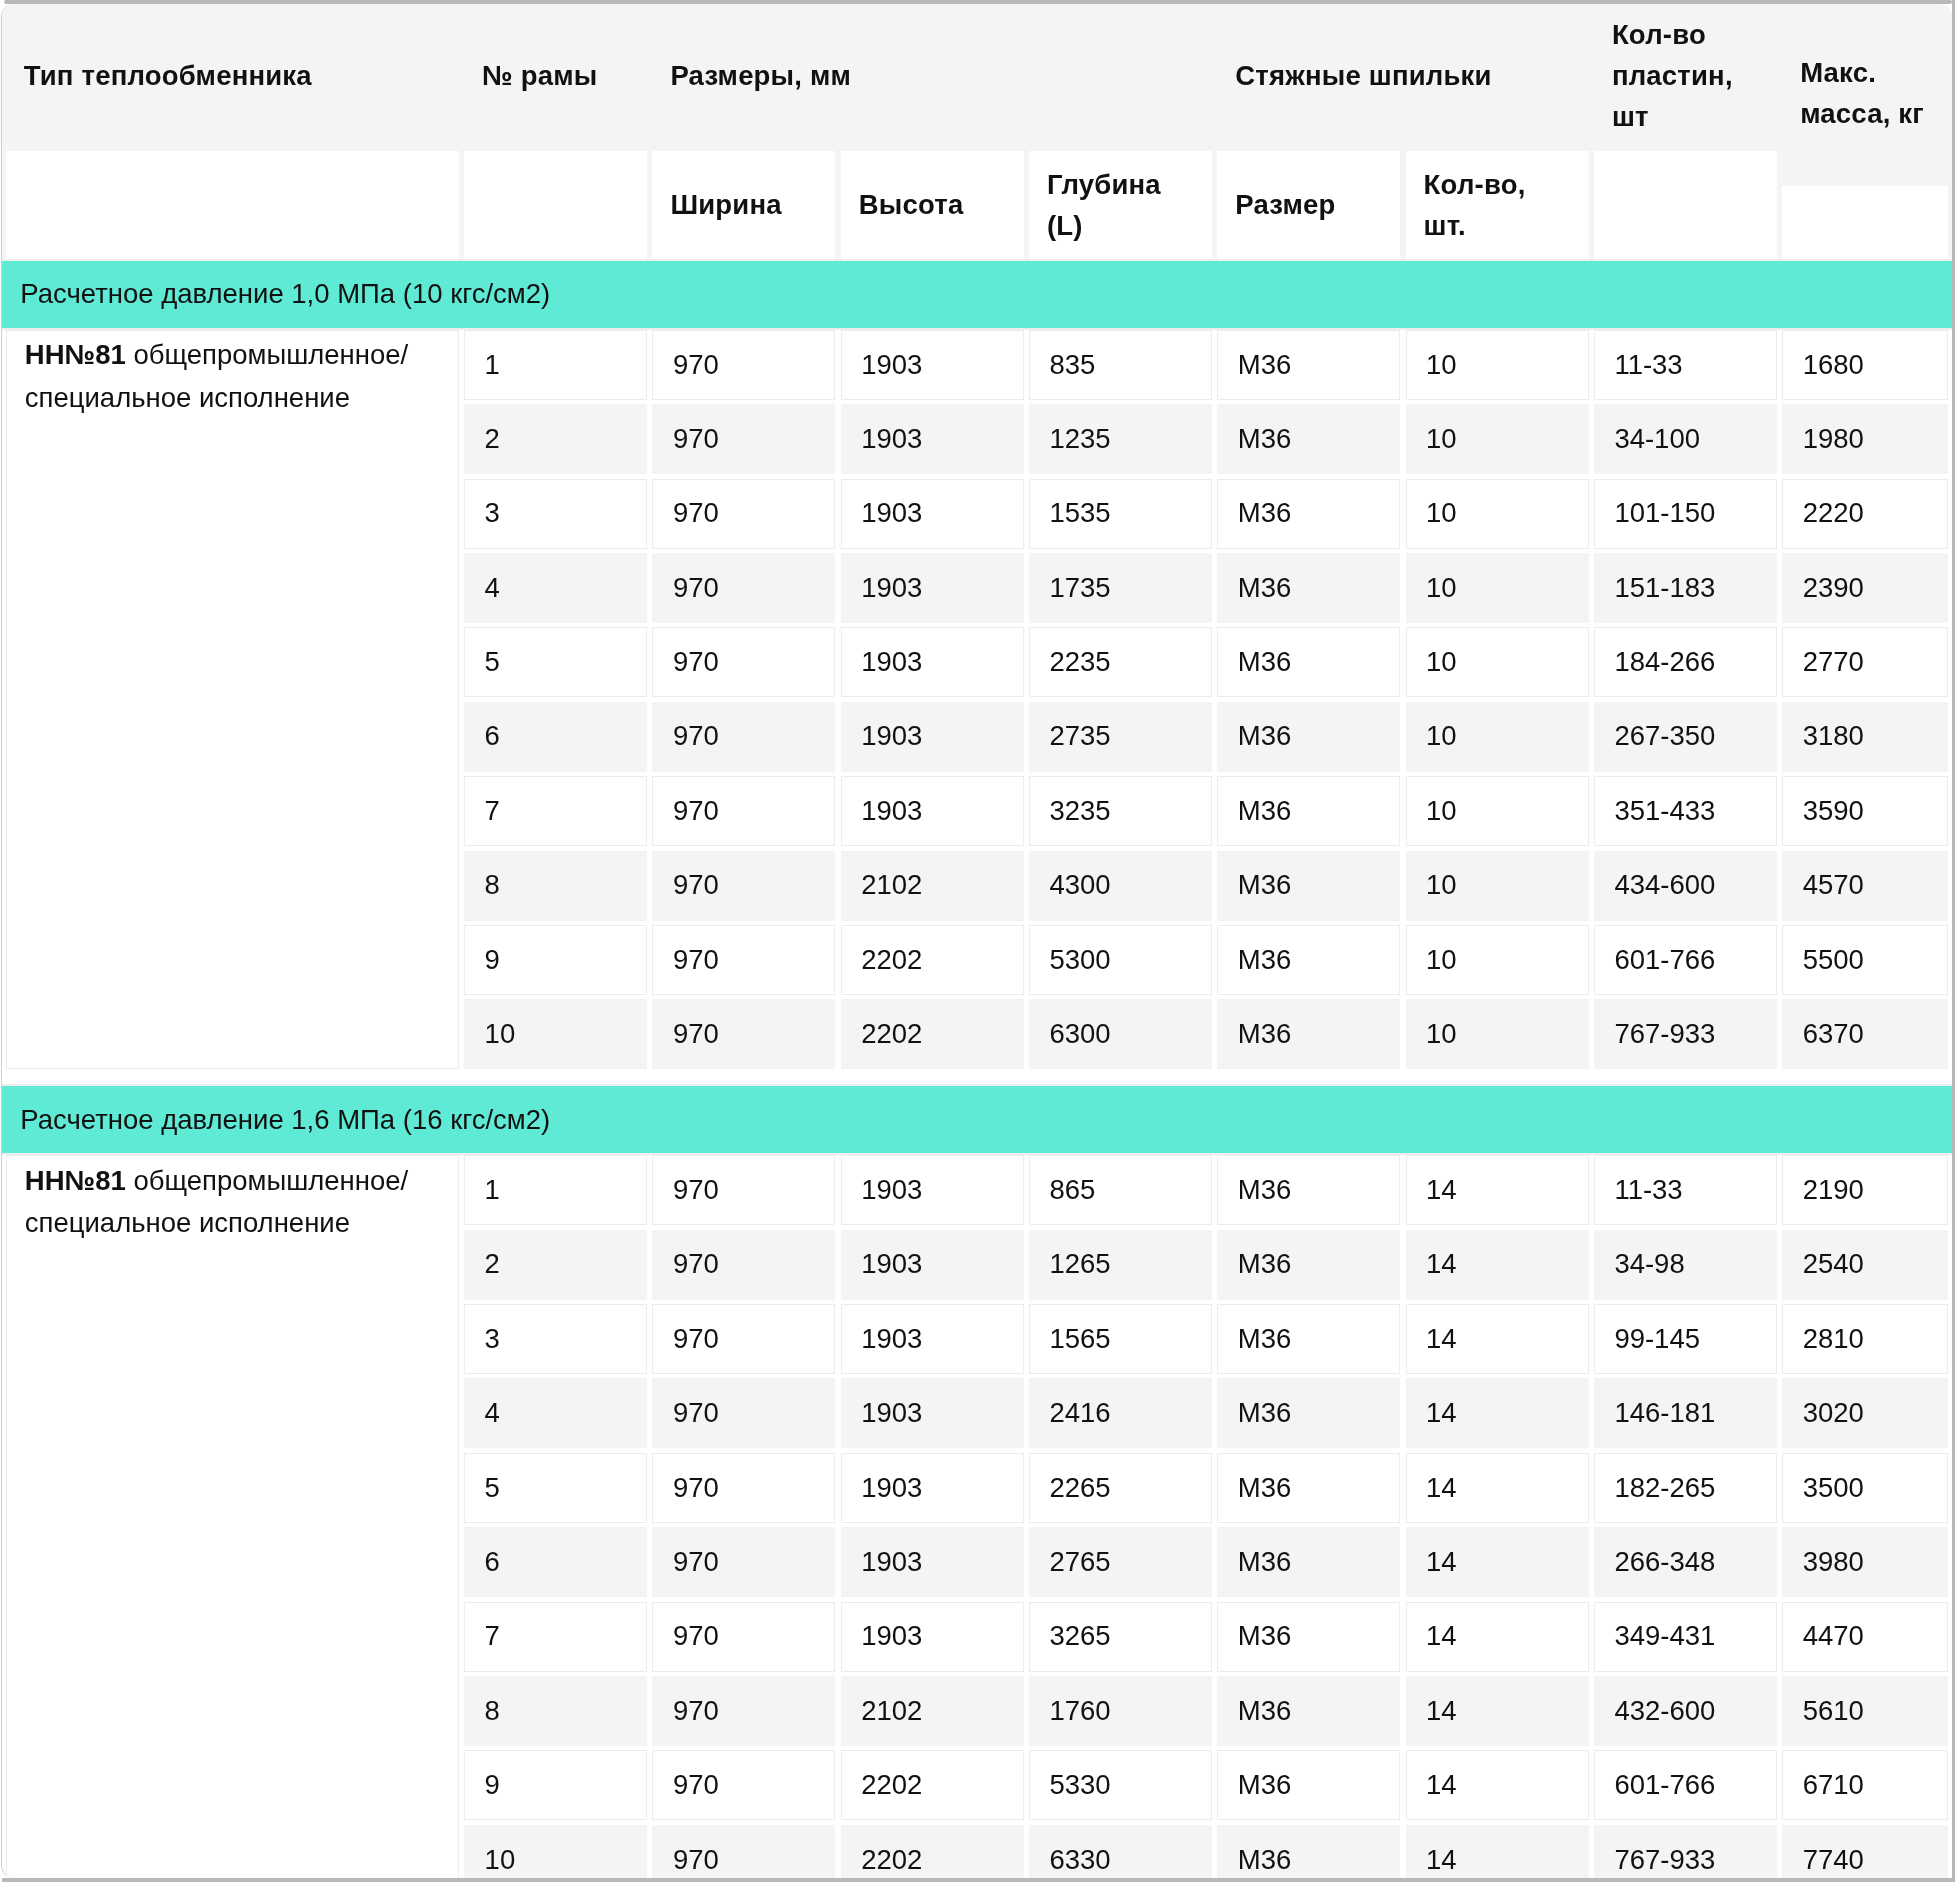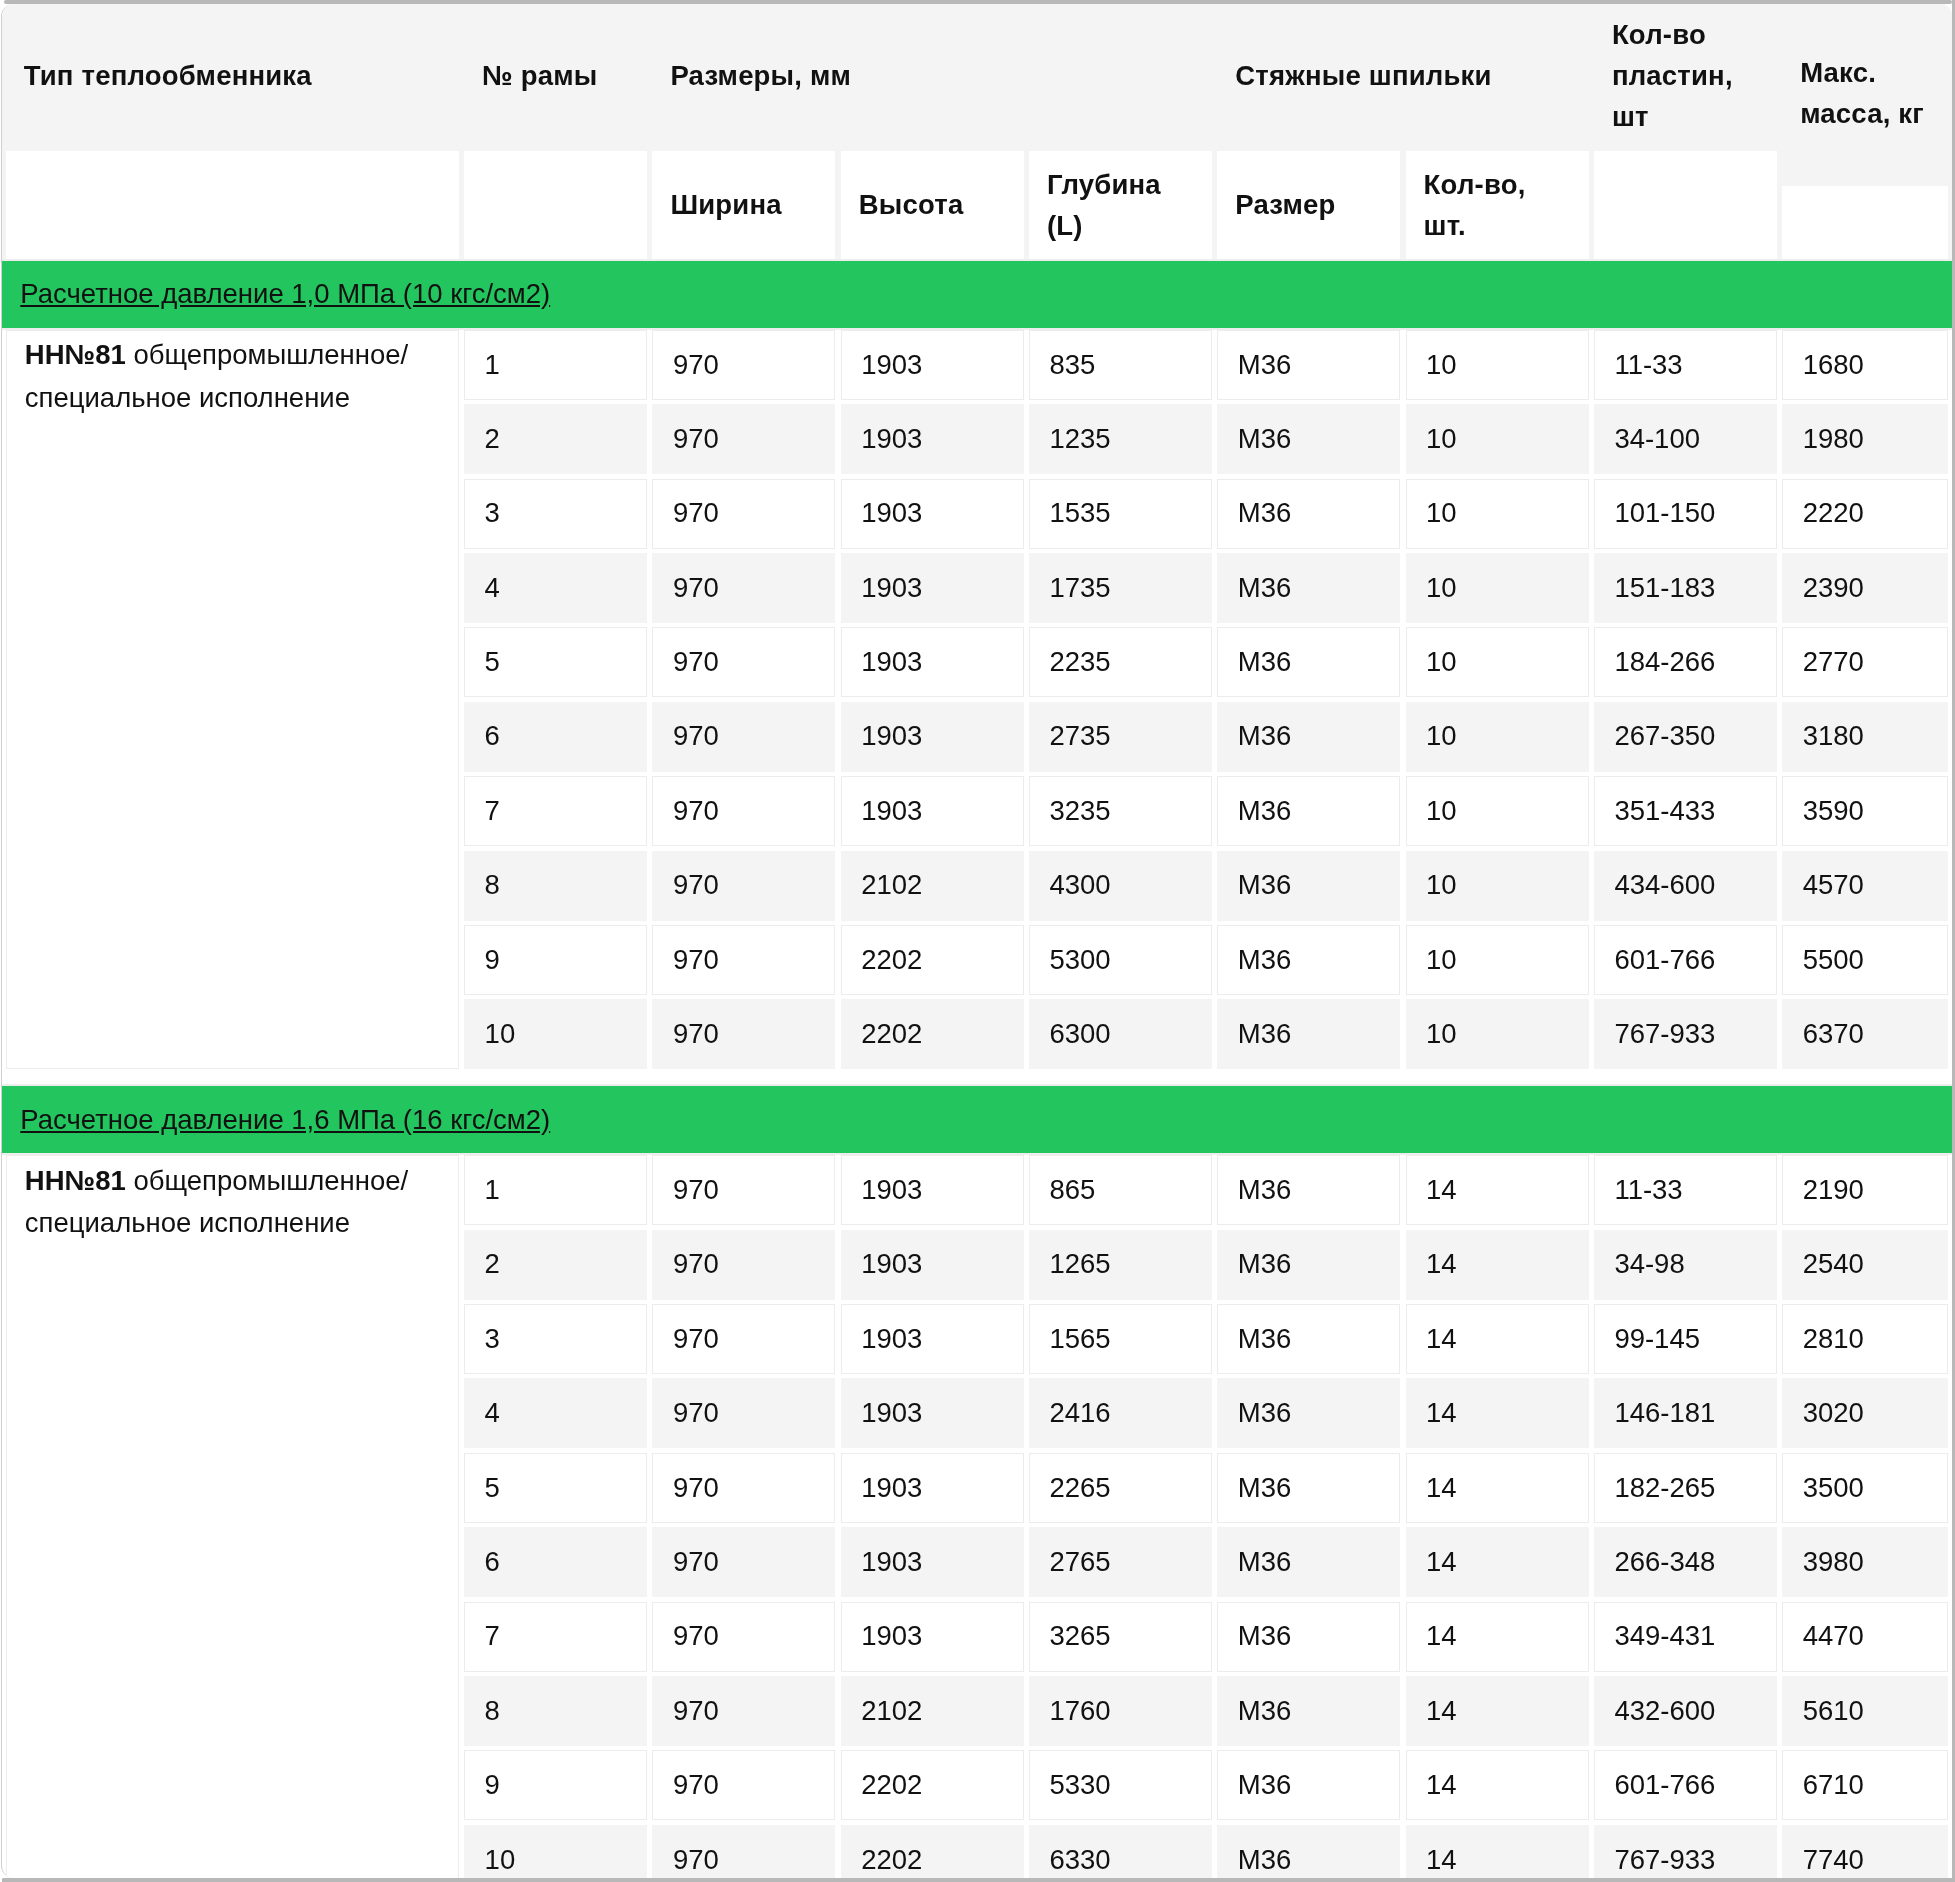--- a/index.html
+++ b/index.html
@@ -63,22 +63,22 @@
   .c7 { grid-column: 7; } .c8 { grid-column: 8; } .c9 { grid-column: 9; margin-top: 35px; }
   .dims  { grid-column: 3 / span 3; }
   .studs { grid-column: 6 / span 2; text-align: center; }
   
   .section-title {
     display: flex; align-items: center;
     height: 67px;
     padding: 0 18px;
     border-top: 2.2px solid var(--separator, #ededed);
     border-bottom: 2.2px solid var(--separator, #ededed);
-    background: #22c55e;
-    font-size: 27.5px; line-height: 1.4; text-decoration: underline;
+    background: #5eead4;
+    font-size: 27.5px; line-height: 1.4;
   }
   .rows-grid {
     grid-auto-rows: 70px;
     row-gap: 4.4px;
     column-gap: 5.3px;
     padding-top: 0; padding-bottom: 15px;
   }
   .cell {
     display: flex; align-items: center;
     padding: 0 19.5px;

